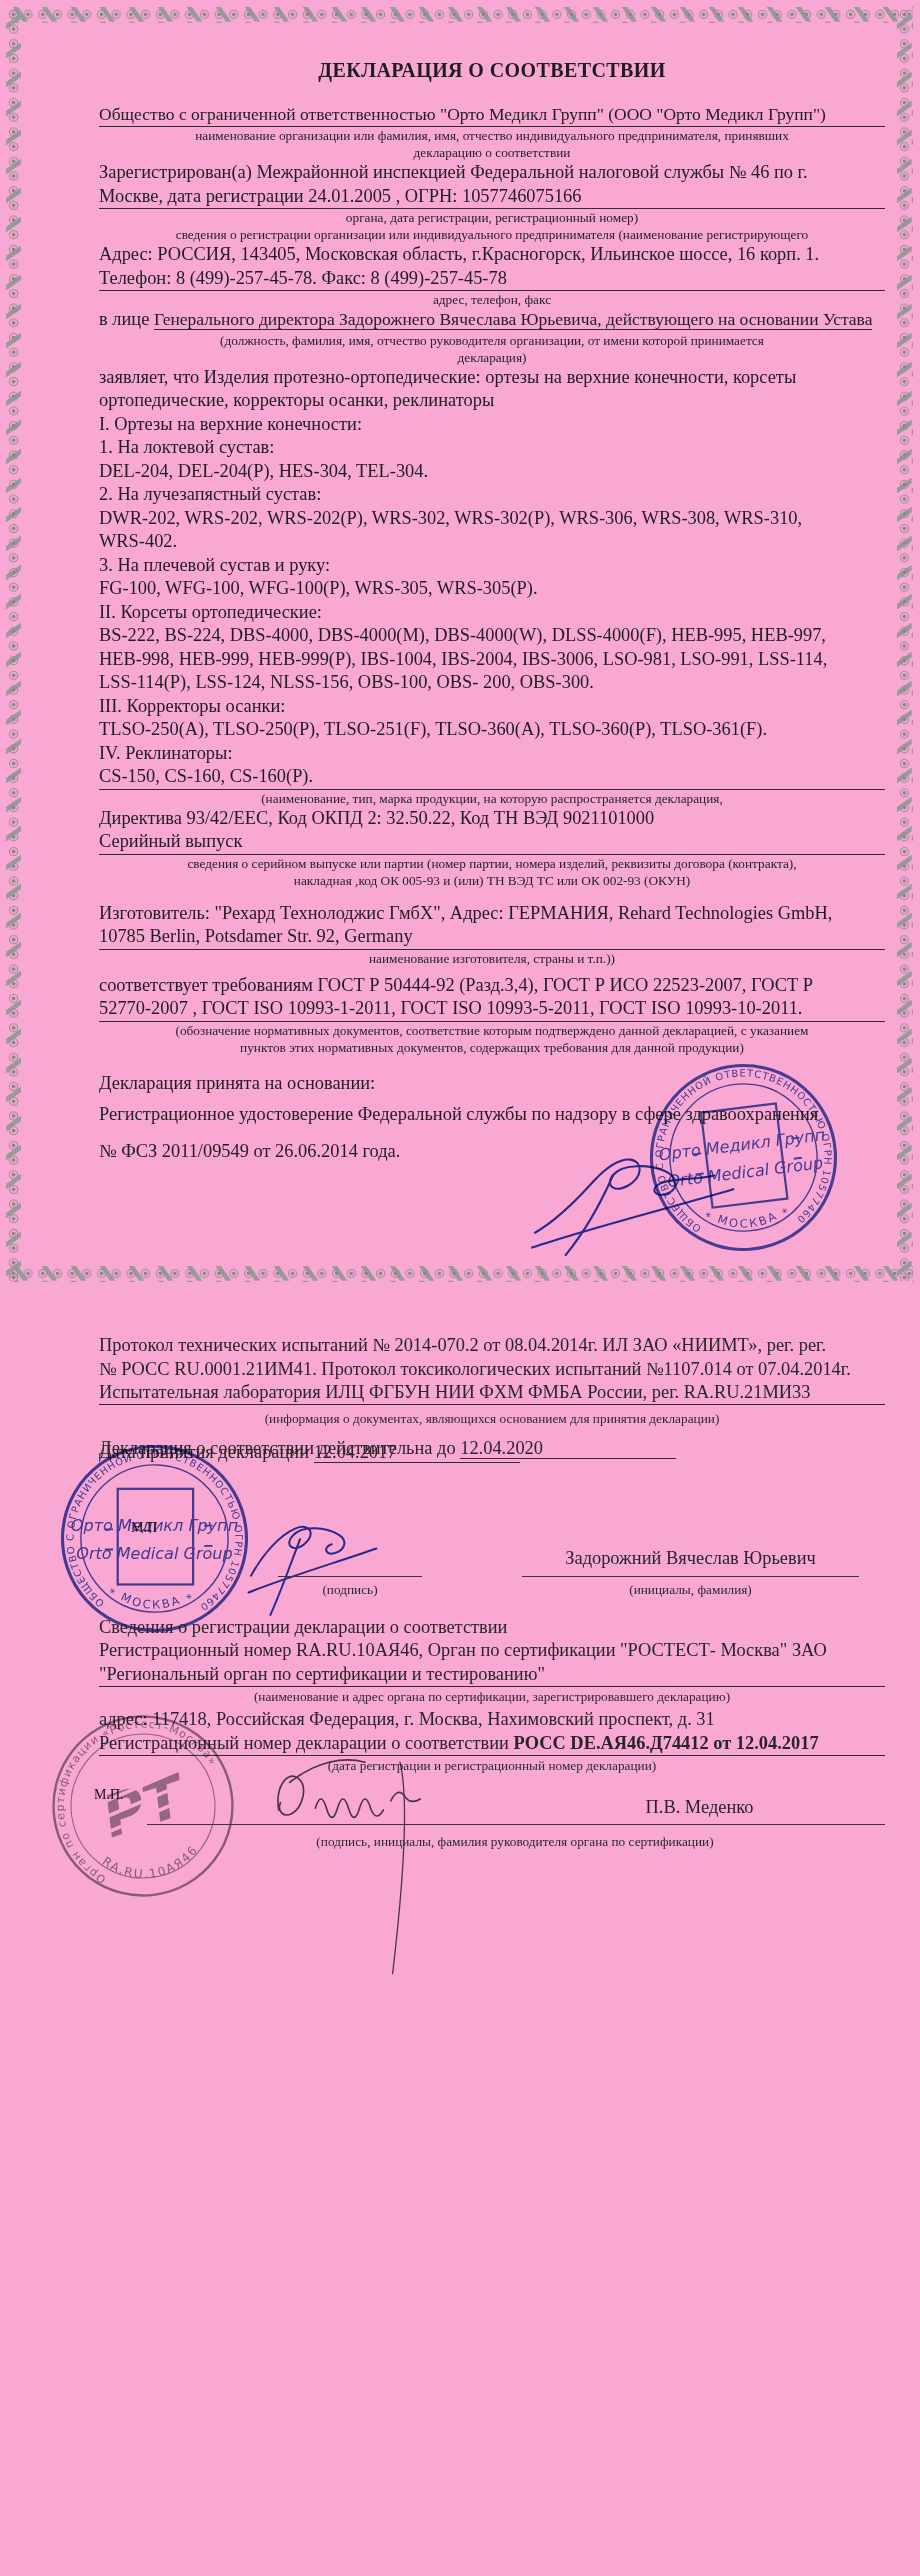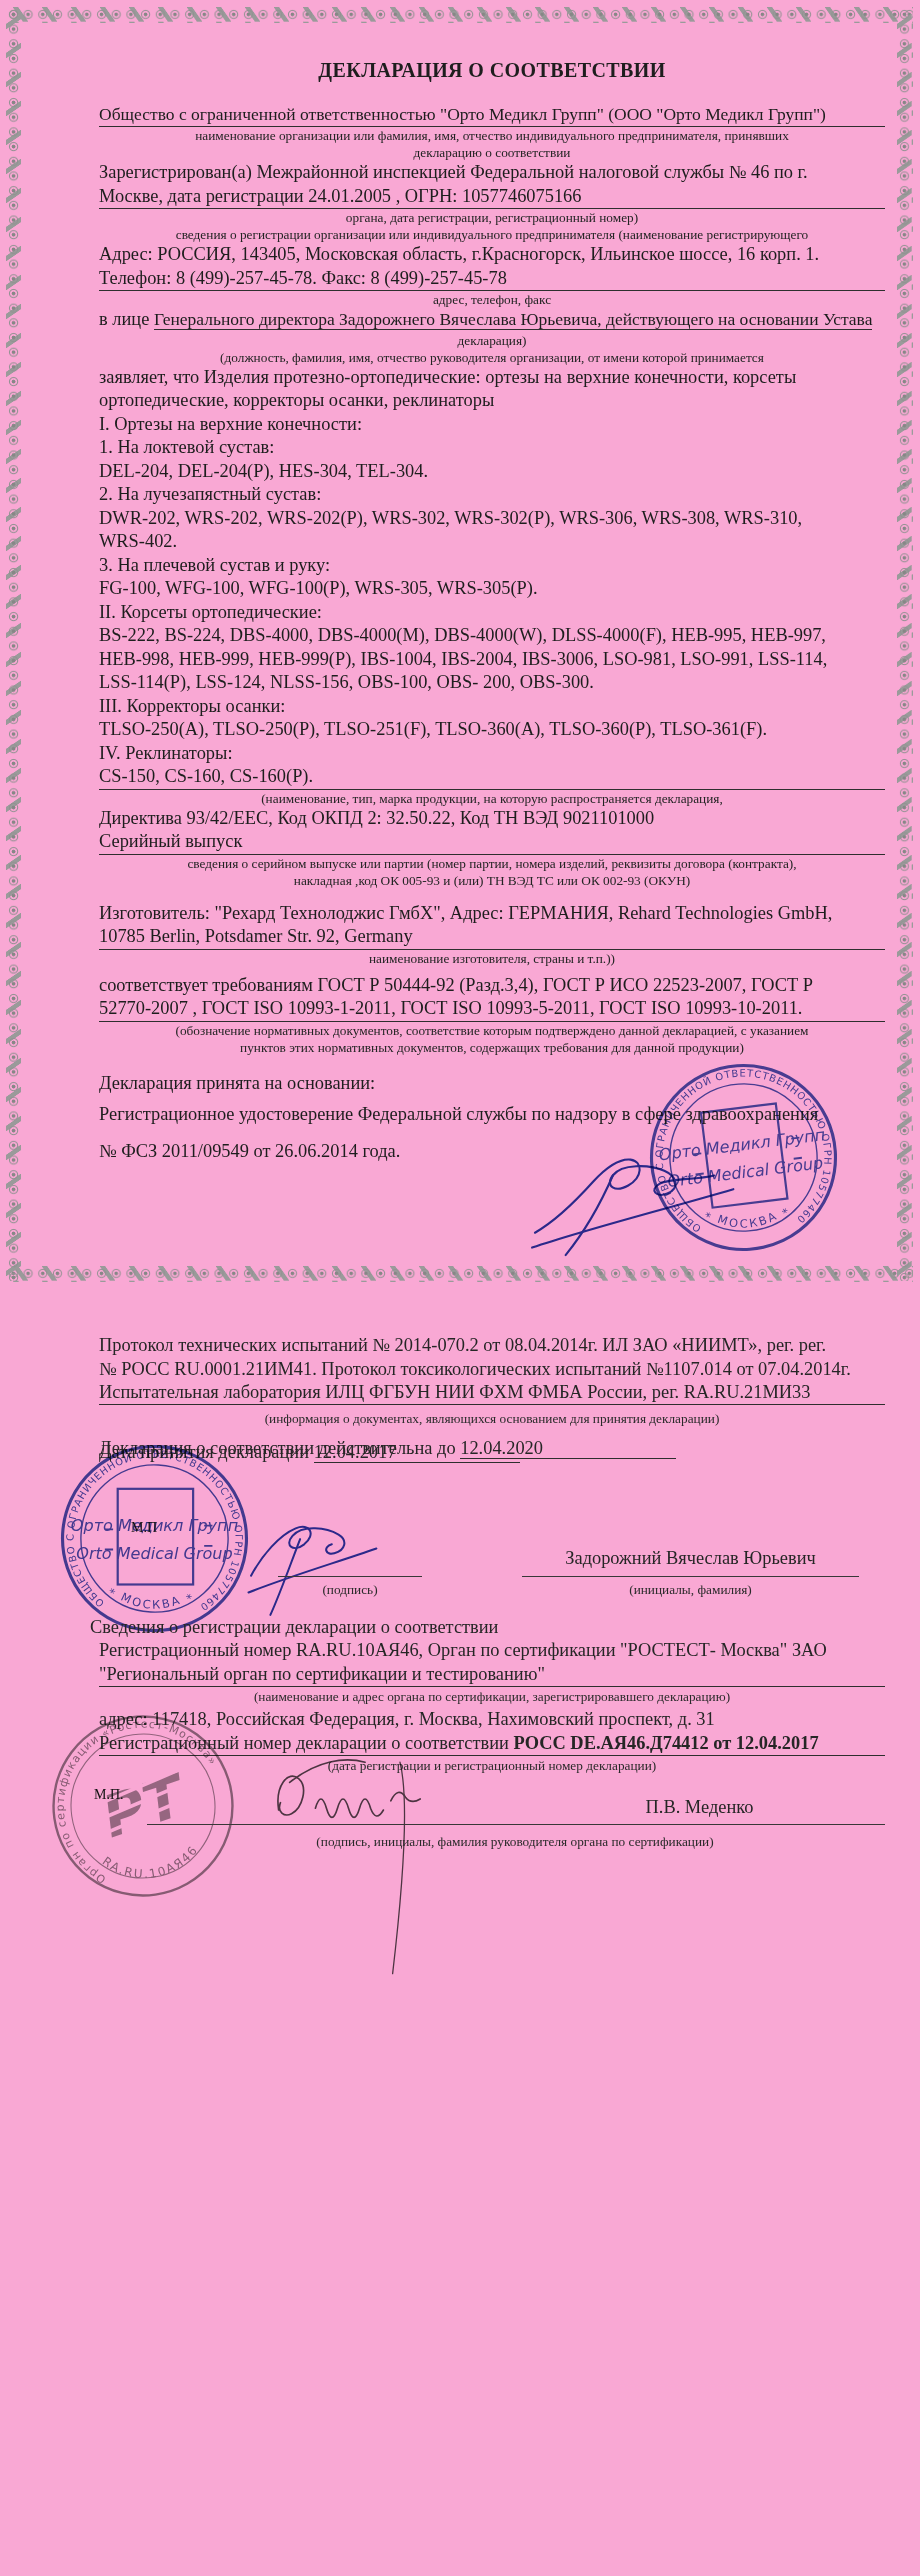--- a/index.html
+++ b/index.html
@@ -59,22 +59,22 @@
     <div class="line">Зарегистрирован(а) Межрайонной инспекцией Федеральной налоговой службы № 46 по г.</div>
     <div class="line ul">Москве, дата регистрации 24.01.2005 , ОГРН: 1057746075166</div>
     <div class="small">органа, дата регистрации, регистрационный номер)</div>
     <div class="small">сведения о регистрации организации или индивидуального предпринимателя (наименование регистрирующего</div>
 
     <div class="line">Адрес: РОССИЯ, 143405, Московская область, г.Красногорск, Ильинское шоссе, 16 корп. 1.</div>
     <div class="line ul">Телефон: 8 (499)-257-45-78. Факс: 8 (499)-257-45-78</div>
     <div class="small">адрес, телефон, факс</div>
 
     <div class="line"><span>в лице </span><span class="partial-ul" style="font-size:17.5px;">Генерального директора Задорожнего Вячеслава Юрьевича, действующего на основании Устава</span></div>
+    <div class="small">(должность, фамилия, имя, отчество руководителя организации, от имени которой принимается</div>
     <div class="small">декларация)</div>
-    <div class="small">(должность, фамилия, имя, отчество руководителя организации, от имени которой принимается</div>
 
     <div class="line">заявляет, что Изделия протезно-ортопедические: ортезы на верхние конечности, корсеты</div>
     <div class="line">ортопедические, корректоры осанки, реклинаторы</div>
 
     <div>
       <div class="line">I. Ортезы на верхние конечности:</div>
       <div class="line">1. На локтевой сустав:</div>
       <div class="line">DEL-204, DEL-204(P), HES-304, TEL-304.</div>
       <div class="line">2. На лучезапястный сустав:</div>
       <div class="line">DWR-202, WRS-202, WRS-202(P), WRS-302, WRS-302(P), WRS-306, WRS-308, WRS-310,</div>
@@ -183,21 +183,21 @@
       <path d="M6,88 C50,74 104,62 148,50"></path>
     </g>
   </svg>
 
   <div class="rule" style="left:278px;top:1576px;width:144px;"></div>
   <div class="abs small2 center" style="left:278px;top:1582px;width:144px;">(подпись)</div>
   <div class="abs center" style="left:522px;top:1547px;width:337px;">Задорожний Вячеслав Юрьевич</div>
   <div class="rule" style="left:522px;top:1576px;width:337px;"></div>
   <div class="abs small2 center" style="left:522px;top:1582px;width:337px;">(инициалы, фамилия)</div>
 
-  <div class="abs" style="left:90px;top:1616px;">Сведения о регистрации декларации о соответствии</div>
+  <div class="abs" style="left:99px;top:1616px;">Сведения о регистрации декларации о соответствии</div>
   <div class="abs" style="left:99px;top:1639px;">Регистрационный номер RA.RU.10АЯ46, Орган по сертификации "РОСТЕСТ- Москва" ЗАО</div>
   <div class="abs ul" style="left:99px;top:1663px;width:786px;">"Региональный орган по сертификации и тестированию"</div>
   <div class="abs small2 center" style="left:99px;top:1689px;width:786px;">(наименование и адрес органа по сертификации, зарегистрировавшего декларацию)</div>
   <div class="abs" style="left:99px;top:1708px;">адрес: 117418, Российская Федерация, г. Москва, Нахимовский проспект, д. 31</div>
   <div class="abs ul" style="left:99px;top:1732px;width:786px;"><span>Регистрационный номер декларации о соответствии </span><span class="bold">РОСС DE.АЯ46.Д74412 от 12.04.2017</span></div>
   <div class="abs small2 center" style="left:99px;top:1758px;width:786px;">(дата регистрации и регистрационный номер декларации)</div>
 
   <div class="mp" style="left:94px;top:1787px;">М.П.</div>
 
   <svg class="stamp" style="left:48px;top:1711px;transform:rotate(-8deg);opacity:.9;" width="190" height="190" viewBox="0 0 206 206">

